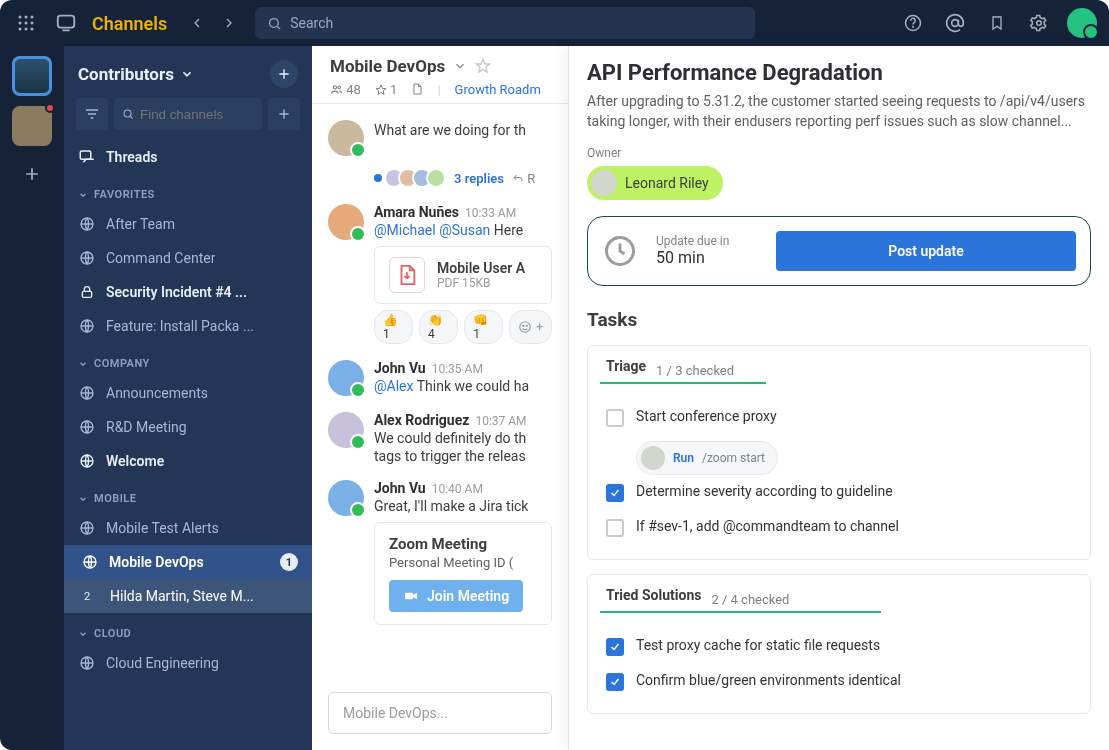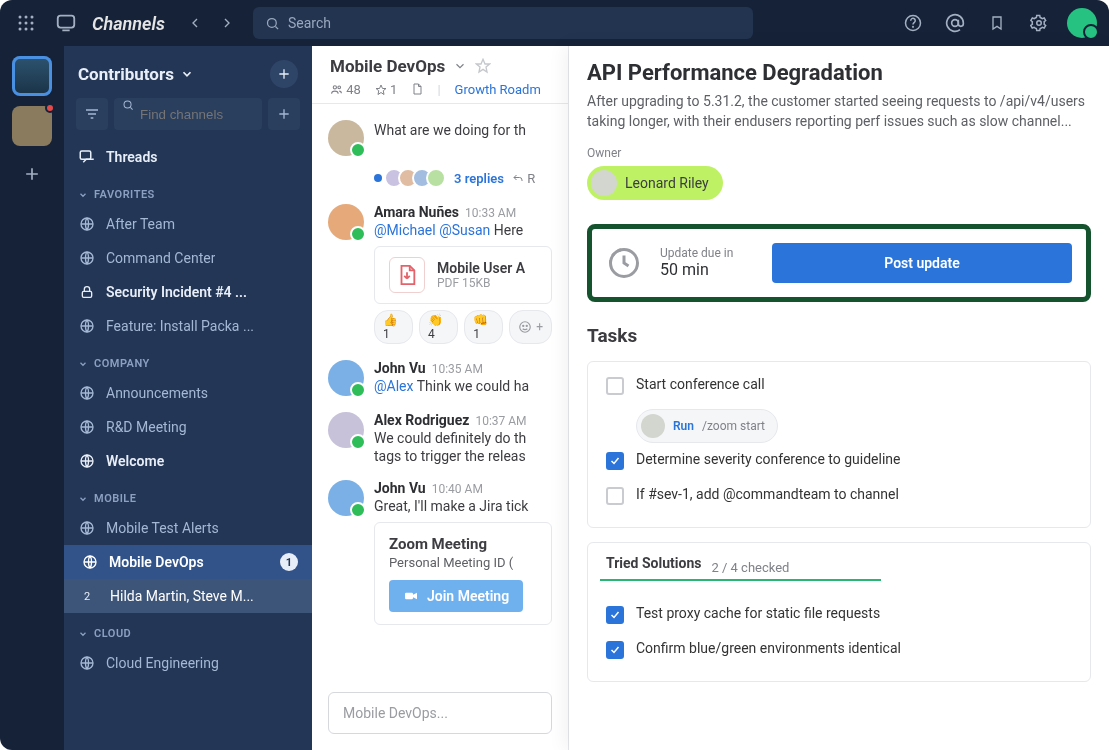--- a/index.html
+++ b/index.html
@@ -1,20 +1,20 @@
 <!DOCTYPE html>
 <html><head>
 <meta charset="utf-8">
 <style>
 * { box-sizing: border-box; margin: 0; padding: 0; }
 body { font-family: -apple-system, BlinkMacSystemFont, "Segoe UI", Roboto, sans-serif; font-size: 14px; color: #3d3c40; background: #fff; overflow: hidden; width: 1109px; height: 750px; border-radius: 12px; }
 .app { display: flex; flex-direction: column; height: 750px; }
 .topbar { display: flex; align-items: center; background: #152238; height: 46px; padding: 0 12px; gap: 12px; }
 .topbar .icon { color: #a4b0c2; display: flex; align-items: center; justify-content: center; width: 28px; height: 28px; border-radius: 4px; }
-.topbar .title { color: #e5e5e5; font-size: 18px; font-weight: 600; font-style: italic; }
+.topbar .title { color: #eab308; font-size: 18px; font-weight: 600; }
 .topbar .nav-arrows { display: flex; gap: 4px; margin-left: 4px; }
 .search-bar { flex: 0 0 500px; display: flex; align-items: center; background: #223450; border-radius: 6px; height: 32px; padding: 0 12px; gap: 8px; color: #9aa8bd; }
 .topbar .right { margin-left: auto; display: flex; align-items: center; gap: 14px; }
 .presence-dot { position: relative; }
 .presence-dot .avatar-circle { width: 30px; height: 30px; border-radius: 50%; background: #26c281; }
 .presence-dot::after { content:""; position:absolute; right:-2px; bottom:-2px; width:12px; height:12px; border-radius:50%; background:#26c281; border:2px solid #152238; }
 
 .body { display: flex; flex: 1; min-height: 0; }
 
 .server-rail { width: 64px; background: #152238; display: flex; flex-direction: column; align-items: center; padding-top: 10px; gap: 10px; }
@@ -22,21 +22,21 @@
 .server-tile.active { box-shadow: 0 0 0 3px #4a90e2 inset, 0 0 0 2px #152238; }
 .server-tile .dot { position:absolute; top:-3px; right:-3px; width:10px; height:10px; border-radius:50%; background:#e34b4b; border:2px solid #152238; display:none; }
 .server-tile.notif .dot { display:block; }
 .add-server { width: 36px; height: 36px; border-radius: 8px; display:flex; align-items:center; justify-content:center; color:#a4b0c2; }
 
 .sidebar { width: 248px; background: #233656; color: #a4b8d4; display:flex; flex-direction: column; }
 .sidebar-header { display:flex; align-items:center; padding: 14px 14px 10px; gap:6px; color:#e8eef7; font-weight:700; font-size:17px; }
 .sidebar-header .plus { margin-left:auto; width:28px; height:28px; background:#2f4568; border-radius:50%; display:flex; align-items:center; justify-content:center; }
 .sidebar-tools { display:flex; align-items:center; gap:6px; padding: 0 12px 10px; }
 .filter-btn { width:32px; height:32px; display:flex; align-items:center; justify-content:center; background:#2a3e5e; border-radius:4px; }
-.find-input { flex:1; background:#2a3e5e; border-radius:4px; height:32px; display:flex; padding:0 8px; gap:6px; }
+.find-input { flex:1; background:#2a3e5e; border-radius:4px; height:32px; display:flex; align-items:center; padding:0 8px; gap:6px; }
 .find-input input { background:transparent; border:none; color:#a4b8d4; outline:none; width:100%; }
 .sidebar .plus-sm { width:32px; height:32px; display:flex; align-items:center; justify-content:center; background:#2a3e5e; border-radius:4px; }
 
 .side-item { display:flex; align-items:center; gap:10px; padding: 8px 14px; cursor:pointer; }
 .side-item.bold { color:#e8eef7; font-weight:600; }
 .side-item .globe,.side-item .lock,.side-item .thread-ic,.side-item .badge-num { flex:0 0 auto; }
 .side-item .globe,.side-item .lock { width:18px; height:18px; display:flex; align-items:center; justify-content:center; }
 .side-item.active { background:#32538a; color:#fff; font-weight:600; border-left: 3px solid transparent; }
 .side-item.selected { background:#3e557a; color:#fff; }
 .side-item .label { white-space:nowrap; overflow:hidden; text-overflow:ellipsis; }
@@ -96,21 +96,21 @@
 .run-desc { color:#5e6065; margin-top:6px; line-height:1.45; }
 
 .owner-row { display:flex; gap:40px; margin-top:14px; }
 .owner-row .lbl { font-size:12px; color:#808289; margin-bottom:6px; }
 .owner-chip { display:inline-flex; align-items:center; gap:8px; background:#bef264; border-radius:18px; padding:4px 14px 4px 4px; }
 .owner-chip .avatar { width:26px; height:26px; flex:0 0 26px; }
 .owner-chip .avatar::after { display:none; }
 .participants { display:flex; }
 .participants .pav { width:30px; height:30px; border-radius:50%; background:#c9bfb1; border:2px solid #fff; margin-left:-8px; }
 
-.update-box { margin-top:24px; border:5px solid #14532d; border-radius:8px; padding:14px; display:flex; align-items:center; gap:18px; }
+.update-box { margin-top:16px; border:1px solid #14532d; border-radius:16px; padding:14px; display:flex; align-items:center; gap:18px; }
 .clock-icon { color:#9a9ca1; }
 .update-text .ulabel { font-size:12px; color:#808289; }
 .update-text .utime { font-size:16px; font-weight:400; color:#2e2f33; }
 .post-btn { margin-left:auto; background:#2a74da; color:#fff; border-radius:4px; padding:12px 28px; font-weight:600; flex:1; text-align:center; max-width:300px; }
 
 .tasks-hdr { font-size:19px; font-weight:700; margin-top:22px; }
 
 .task-section { margin-top:14px; border:1px solid #e6e8ec; border-radius:6px; }
 .task-tab { display:flex; align-items:center; gap:10px; padding:12px 18px 10px; }
 .task-tab .tabname { font-weight:700; color:#3d3c40; position:relative; padding-bottom:10px; }
@@ -536,37 +536,41 @@
           <div class="update-text">
             <div class="ulabel">Update due in</div>
             <div class="utime">50 min</div>
           </div>
           <div class="post-btn">Post update</div>
         </div>
 
         <div class="tasks-hdr">Tasks</div>
 
         <div class="task-section">
+          <div class="task-tab">
+            <span class="tabname">Triage</span>
+            <span class="progress">1 / 3 checked</span>
+          </div>
           <div class="task-list">
             <div class="task-item">
               <div class="checkbox"></div>
-              <div class="task-text">Start conference call</div>
+              <div class="task-text">Start conference proxy</div>
             </div>
             <div class="run-pill">
               <div class="avatar" style="background:#d2d6cf;"></div>
               <span class="run-lbl">Run</span>
               <span class="cmd">/zoom start</span>
             </div>
             <div class="task-item">
               <div class="checkbox checked">
                   <svg width="12" height="12" viewBox="0 0 24 24" fill="none" stroke="white" stroke-width="3">
                     <path d="M5 12l5 5 9-11"></path>
                   </svg>
                 </div>
-              <div class="task-text">Determine severity conference to guideline</div>
+              <div class="task-text">Determine severity according to guideline</div>
             </div>
             <div class="task-item">
               <div class="checkbox"></div>
               <div class="task-text">If #sev-1, add @commandteam to channel</div>
             </div>
           </div>
         </div>
 
         <div class="task-section">
           <div class="task-tab sol">

